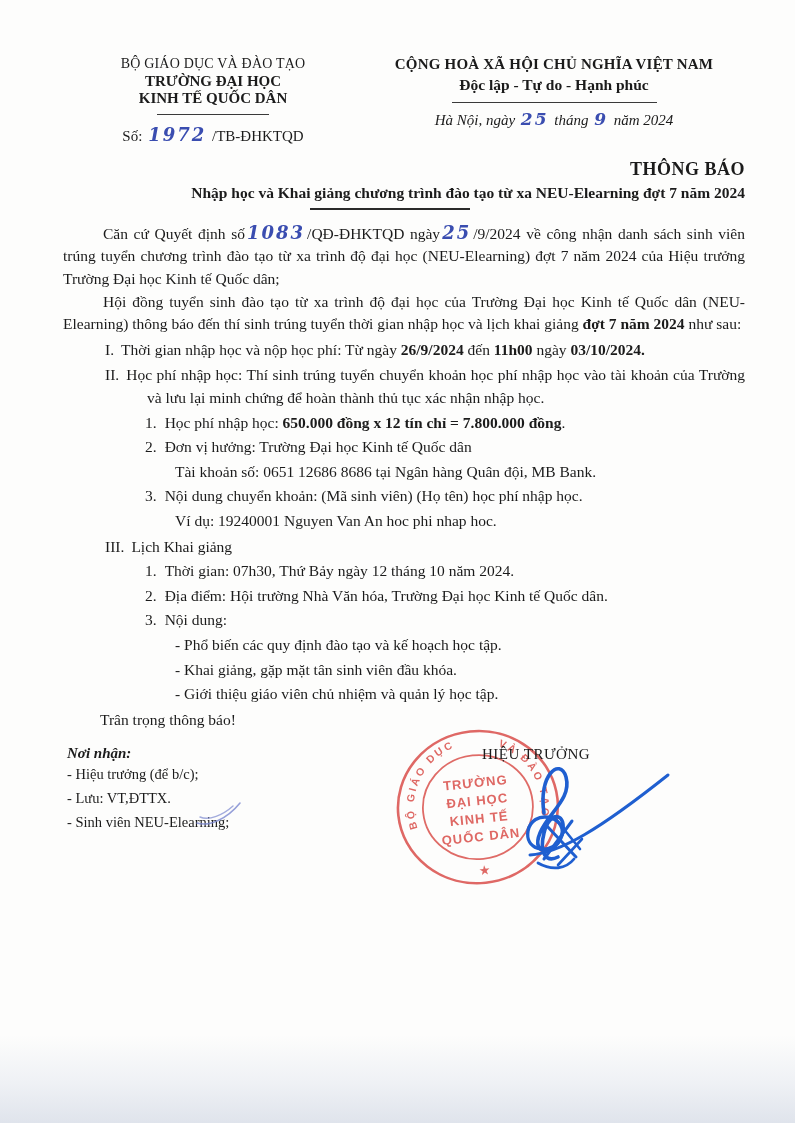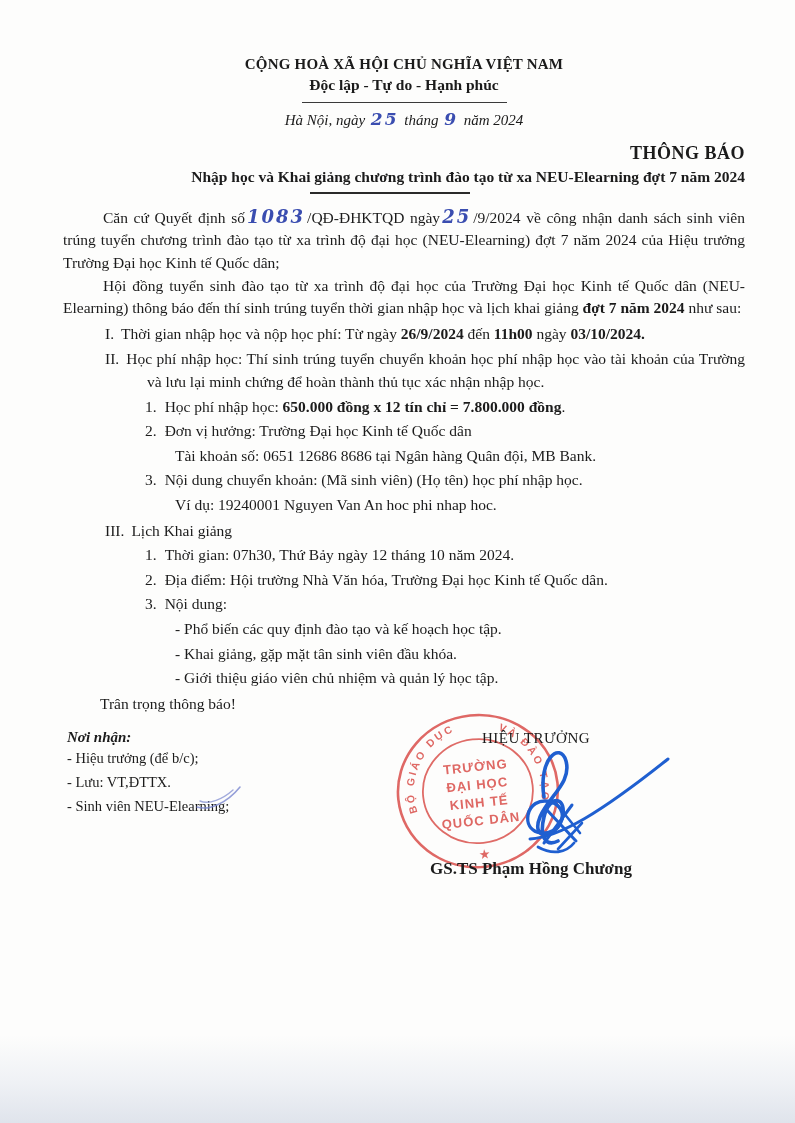--- a/index.html
+++ b/index.html
@@ -77,20 +77,31 @@
     pointer-events: none;
   }
 </style>
 </head>
 <body>
 
 <div class="page">
   <div class="content">
 
     <div class="header">
+      <div class="header-left">
+        <div class="h-l1">BỘ GIÁO DỤC VÀ ĐÀO TẠO</div>
+        <div class="h-l2">TRƯỜNG ĐẠI HỌC</div>
+        <div class="h-l3">KINH TẾ QUỐC DÂN</div>
+        <div class="rule rule-left"></div>
+        <div class="doc-number">
+          <span>Số:</span>
+          <span class="hand">1972</span>
+          <span>/TB-ĐHKTQD</span>
+        </div>
+      </div>
       <div class="header-right">
         <div class="h-r1">CỘNG HOÀ XÃ HỘI CHỦ NGHĨA VIỆT NAM</div>
         <div class="h-r2">Độc lập - Tự do - Hạnh phúc</div>
         <div class="rule rule-right"></div>
         <div class="date-line">
           <span class="it">Hà Nội, ngày</span>
           <span class="hand">25</span>
           <span class="it">tháng</span>
           <span class="hand">9</span>
           <span class="it">năm 2024</span>
@@ -196,18 +207,17 @@
           <path d="M 44 56 C 38 18 60 0 66 20 C 72 42 48 56 40 76 C 30 100 56 98 62 78 C 68 56 50 52 44 76 C 39 96 46 106 58 100" stroke-width="3.6"></path>
           <path d="M 62 78 C 66 58 32 52 28 74 C 25 92 46 98 58 86" stroke-width="3.4"></path>
           <path d="M 46 68 L 76 100" stroke-width="3"></path>
           <path d="M 72 64 L 44 102" stroke-width="3"></path>
           <path d="M 54 60 L 80 92" stroke-width="2.6"></path>
           <path d="M 58 108 L 82 82" stroke-width="2.6"></path>
           <path d="M 38 106 C 52 114 66 112 74 102" stroke-width="2.8"></path>
         </g>
       </svg>
 
-      <div class="sig-name">GS.TS Phạm Hồng Chương</div>
     </div>
   </div>
 
   <div class="bottom-shade"></div>
 </div>
 
 </body></html>

